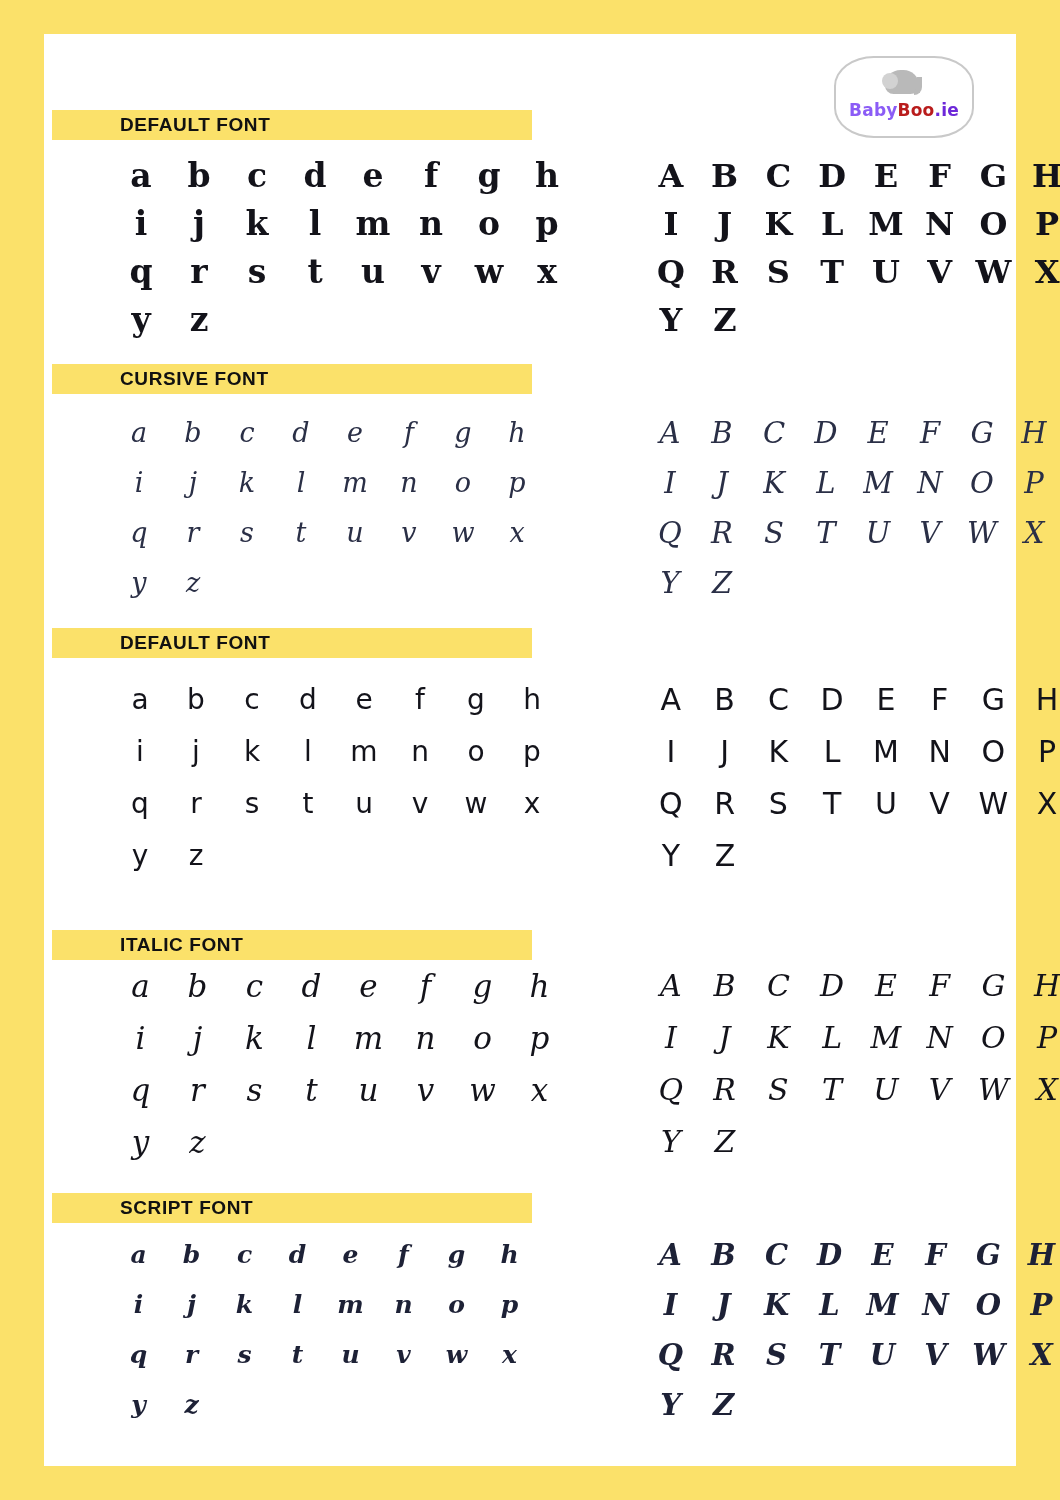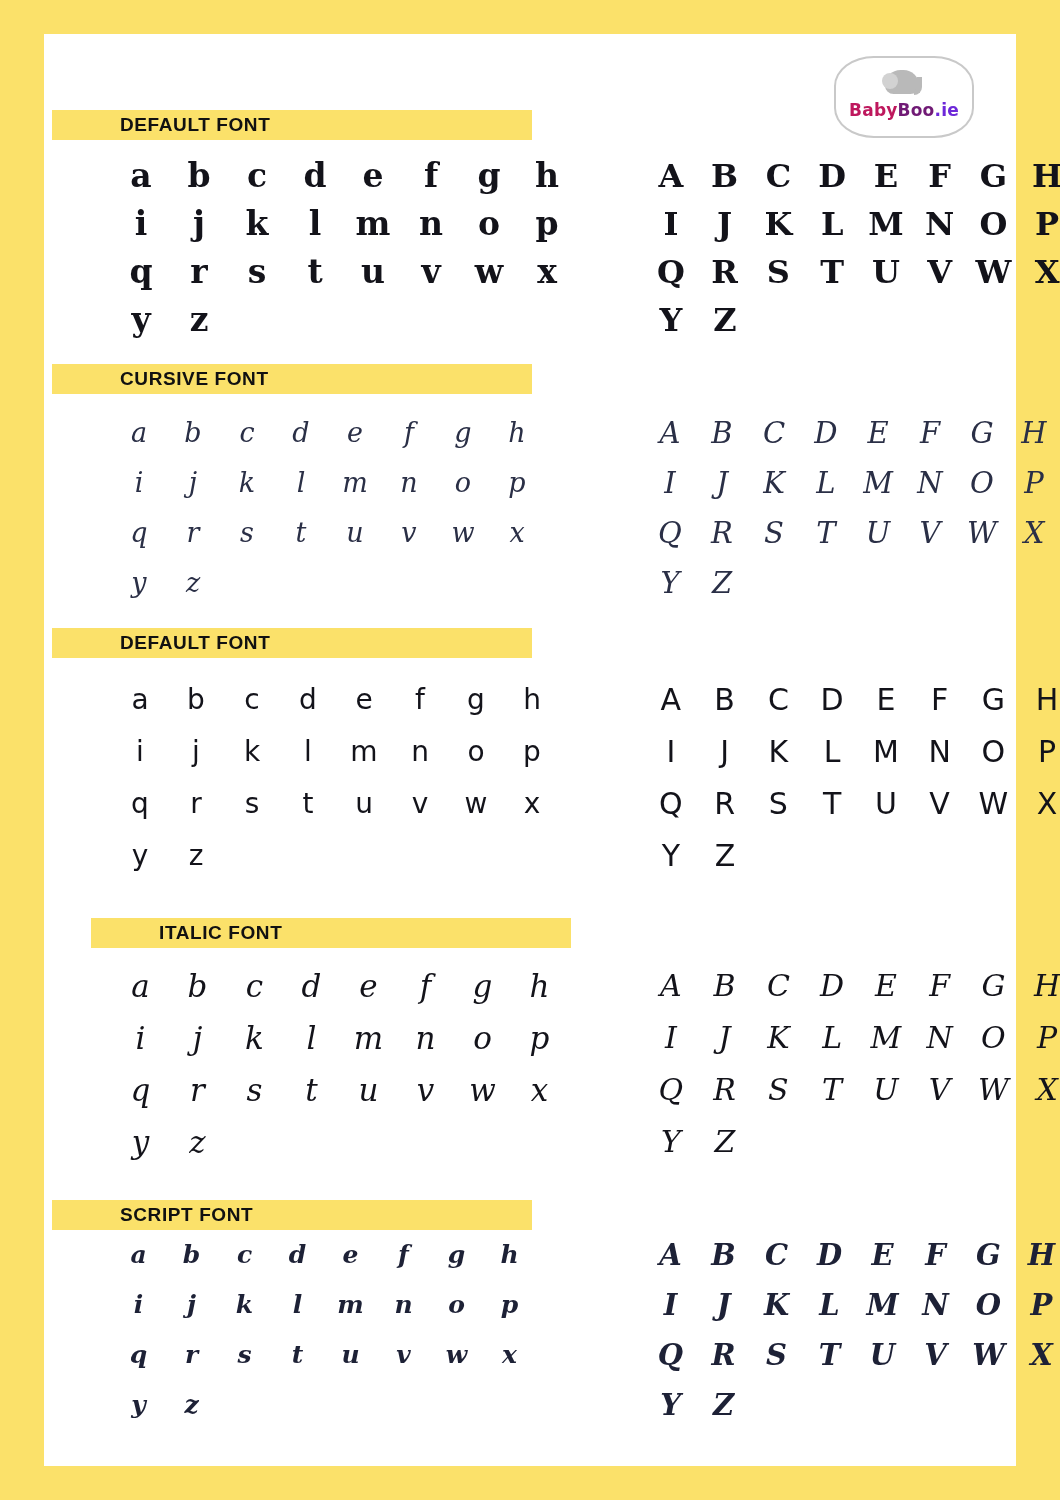--- a/index.html
+++ b/index.html
@@ -70,22 +70,22 @@
   .logo-badge .wordmark {
     position: absolute;
     left: 0; right: 0;
     top: 44px;
     text-align: center;
     font-family: "DejaVu Sans", sans-serif;
     font-size: 17px;
     font-weight: bold;
     letter-spacing: .2px;
   }
-  .logo-badge .wordmark .baby { color: #be185d; }
-  .logo-badge .wordmark .boo { color: #701a75; }
+  .logo-badge .wordmark .baby { color: #8b5cf6; }
+  .logo-badge .wordmark .boo { color: #b91c1c; }
   .logo-badge .wordmark .ie { color: #6d28d9; }
 
   .section {
     position: absolute;
     left: 0;
     width: 100%;
   }
   .label-bar {
     position: absolute;
     left: 8px;
@@ -430,21 +430,21 @@
         </div>
         <div class="row">
           <span>Y</span>
           <span>Z</span>
         </div>
       </div>
     </div>
   </div>
 
   <div class="section s-italic" style="top:880px;">
-    <div class="label-bar" style="top:4px;margin-left:39px;">
+    <div class="label-bar" style="top:16px;">
       <span>ITALIC FONT</span>
     </div>
     <div class="alpha-block" style="top:46px;">
       <div class="col lower">
         <div class="row">
           <span>a</span>
           <span>b</span>
           <span>c</span>
           <span>d</span>
           <span>e</span>
@@ -510,21 +510,21 @@
         </div>
         <div class="row">
           <span>Y</span>
           <span>Z</span>
         </div>
       </div>
     </div>
   </div>
 
   <div class="section s-script" style="top:1150px;">
-    <div class="label-bar" style="top:16px;">
+    <div class="label-bar" style="top:9px;">
       <span>SCRIPT FONT</span>
     </div>
     <div class="alpha-block" style="top:46px;">
       <div class="col lower">
         <div class="row">
           <span>a</span>
           <span>b</span>
           <span>c</span>
           <span>d</span>
           <span>e</span>

